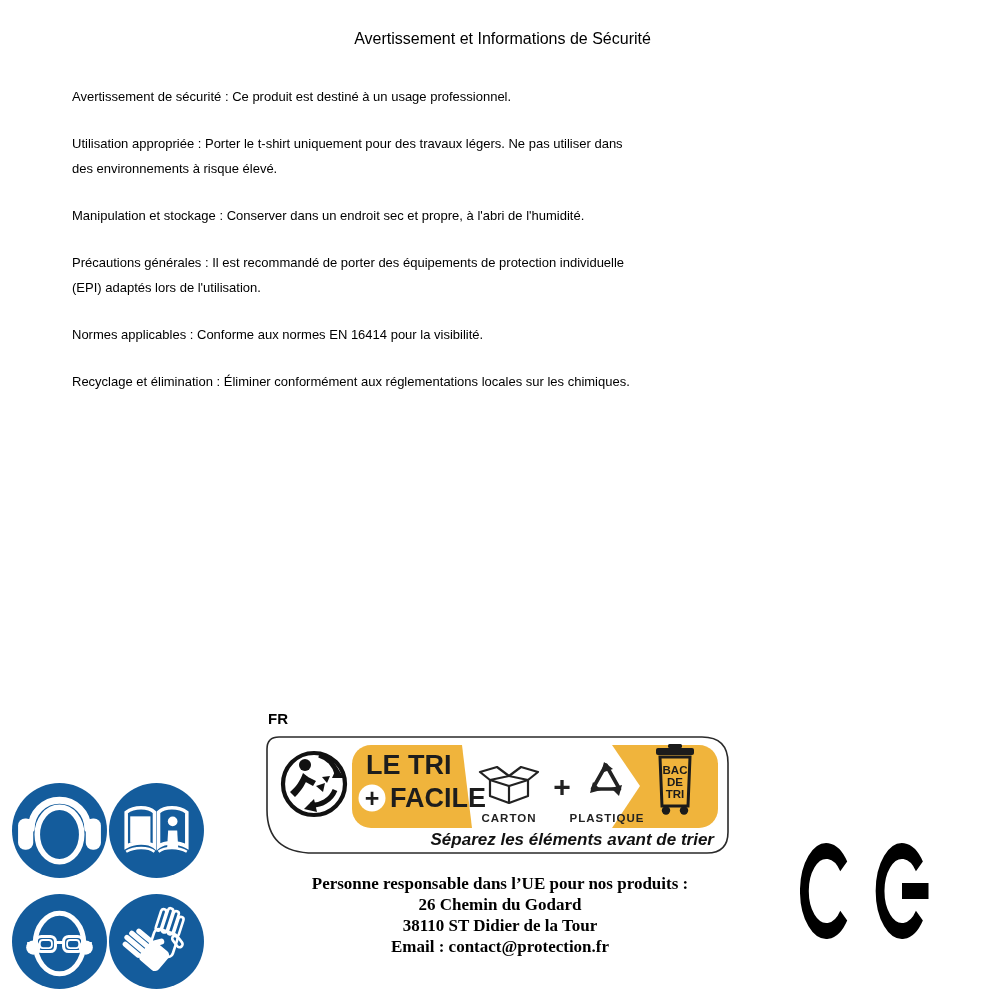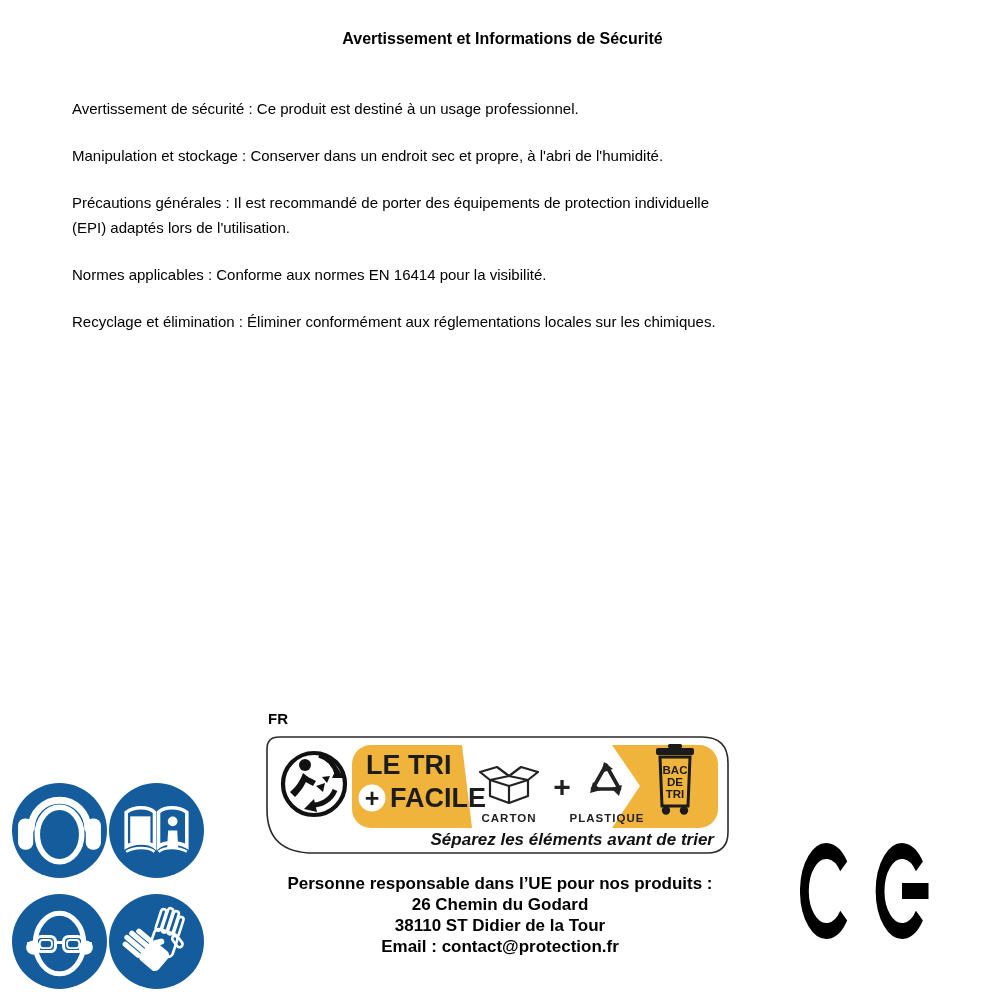--- a/index.html
+++ b/index.html
@@ -1,38 +1,40 @@
 <!DOCTYPE html>
 <html><head>
 <meta charset="utf-8">
 <style>
   html,body{margin:0;padding:0;background:#fff;}
   body{width:1005px;height:1005px;position:relative;overflow:hidden;
        font-family:"Liberation Sans",sans-serif;color:#000;}
   .page-title{position:absolute;top:30px;left:0;width:1005px;text-align:center;
-       font-size:16px;font-weight:bold;}
-  .content{position:absolute;left:72px;top:84px;width:880px;font-size:15px;line-height:25px;margin-top:12px;}
+       font-size:16px;font-weight:normal;}
+  .content{position:absolute;left:72px;top:84px;width:880px;font-size:13px;line-height:25px;}
   .content p{margin:0 0 22px 0;white-space:pre-line;}
   .pictos{position:absolute;left:11px;top:782px;display:grid;
        grid-template-columns:97px 97px;column-gap:0;row-gap:14px;}
   .pictos svg{display:block;}
   .fr-code{position:absolute;left:268px;top:710px;font-size:15px;font-weight:bold;text-align:right;}
   .infotri{position:absolute;left:266px;top:736px;}
   .responsible{position:absolute;left:250px;top:873px;width:500px;text-align:center;
-       font-size:17px;font-weight:bold;line-height:21px;}
+       font-size:17px;font-weight:bold;line-height:21px;font-family:Liberation Serif, serif;}
   .responsible div{white-space:nowrap;}
   .ce{position:absolute;left:800px;top:842px;}
 </style>
 </head>
 <body>
 
 <div class="page-title">Avertissement et Informations de Sécurité</div>
 
 <div class="content">
   <p>Avertissement de sécurité : Ce produit est destiné à un usage professionnel.</p>
+  <p>Utilisation appropriée : Porter le t-shirt uniquement pour des travaux légers. Ne pas utiliser dans
+des environnements à risque élevé.</p>
   <p>Manipulation et stockage : Conserver dans un endroit sec et propre, à l'abri de l'humidité.</p>
   <p>Précautions générales : Il est recommandé de porter des équipements de protection individuelle
 (EPI) adaptés lors de l'utilisation.</p>
   <p>Normes applicables : Conforme aux normes EN 16414 pour la visibilité.</p>
   <p>Recyclage et élimination : Éliminer conformément aux réglementations locales sur les chimiques.</p>
 </div>
 
 <div class="pictos">
 
   <svg width="97" height="97" viewBox="0 0 96 96">

